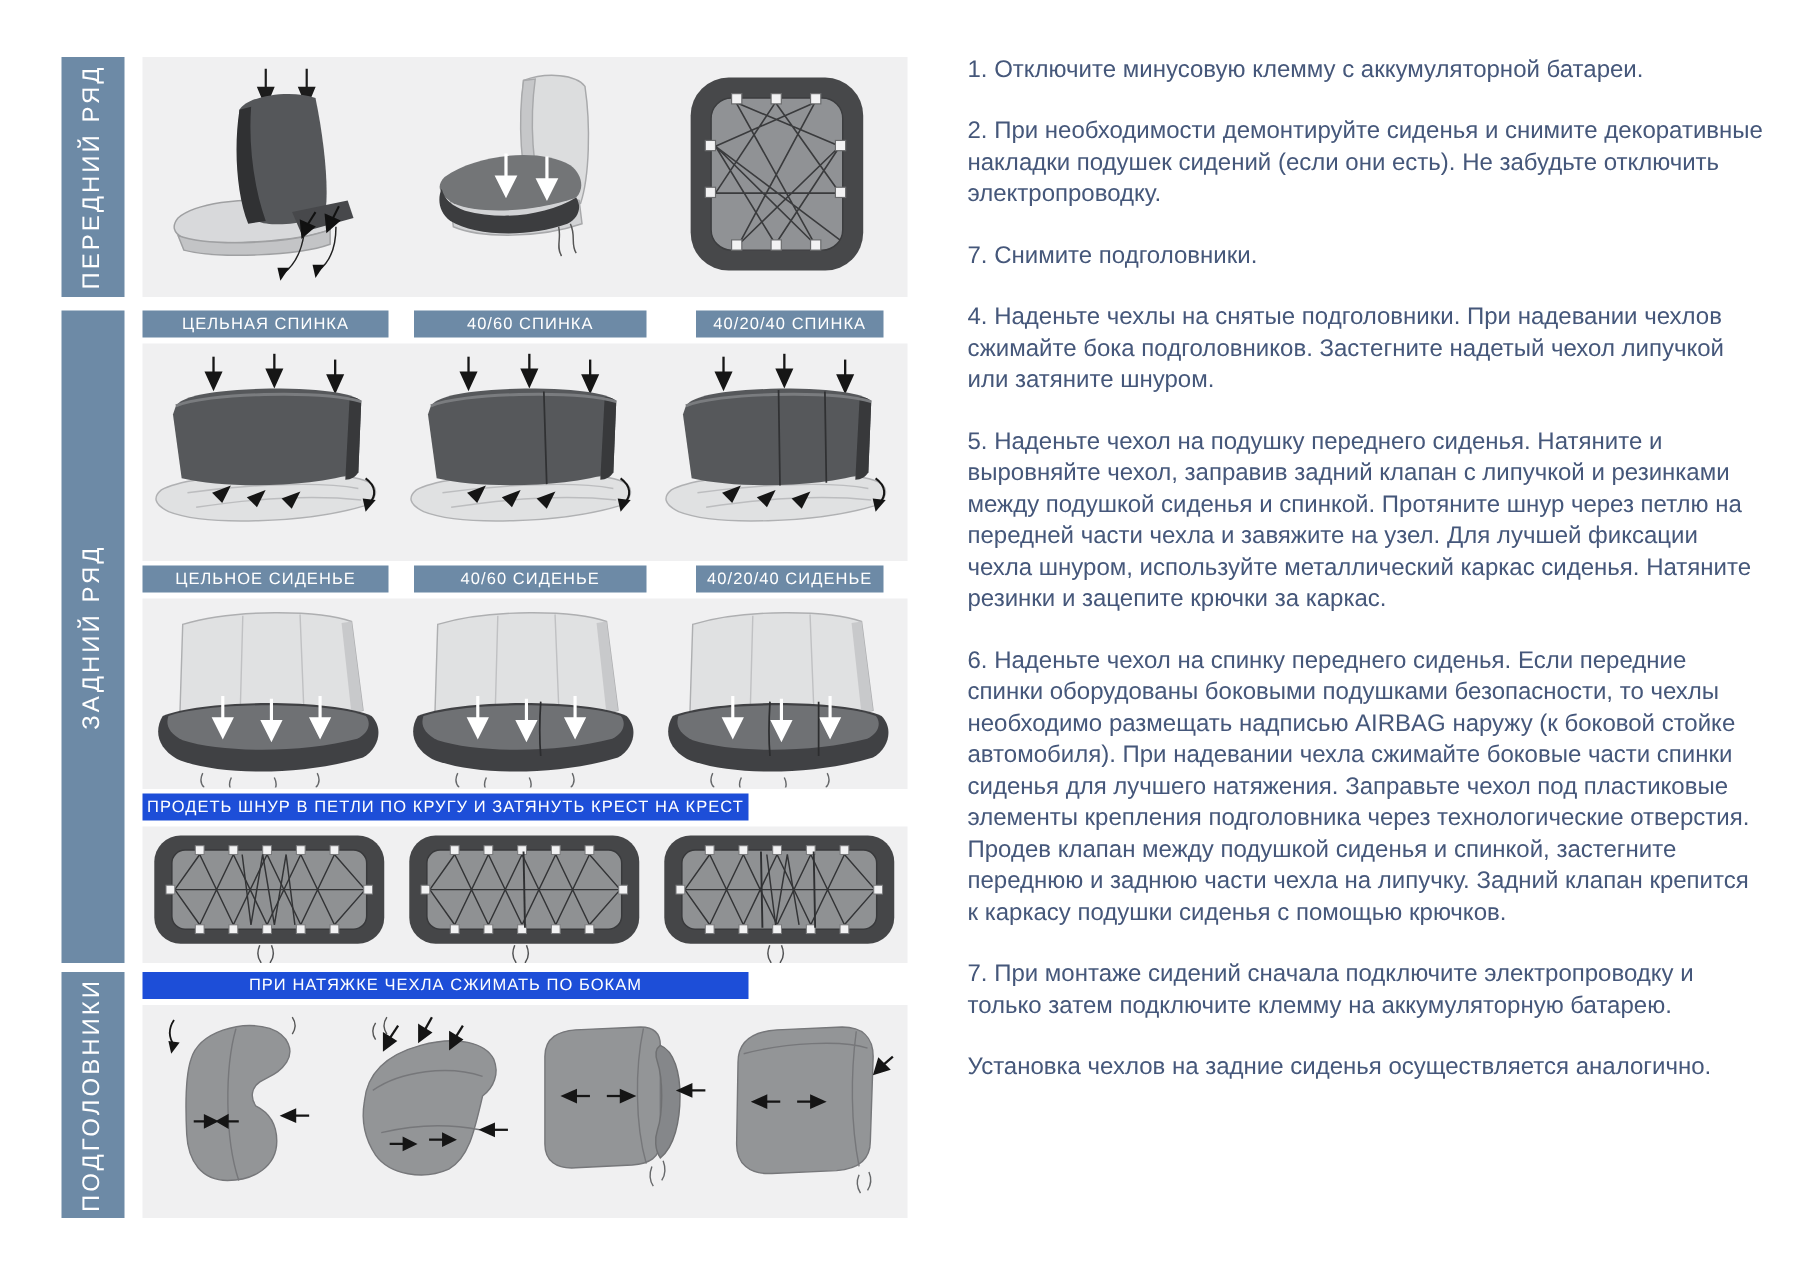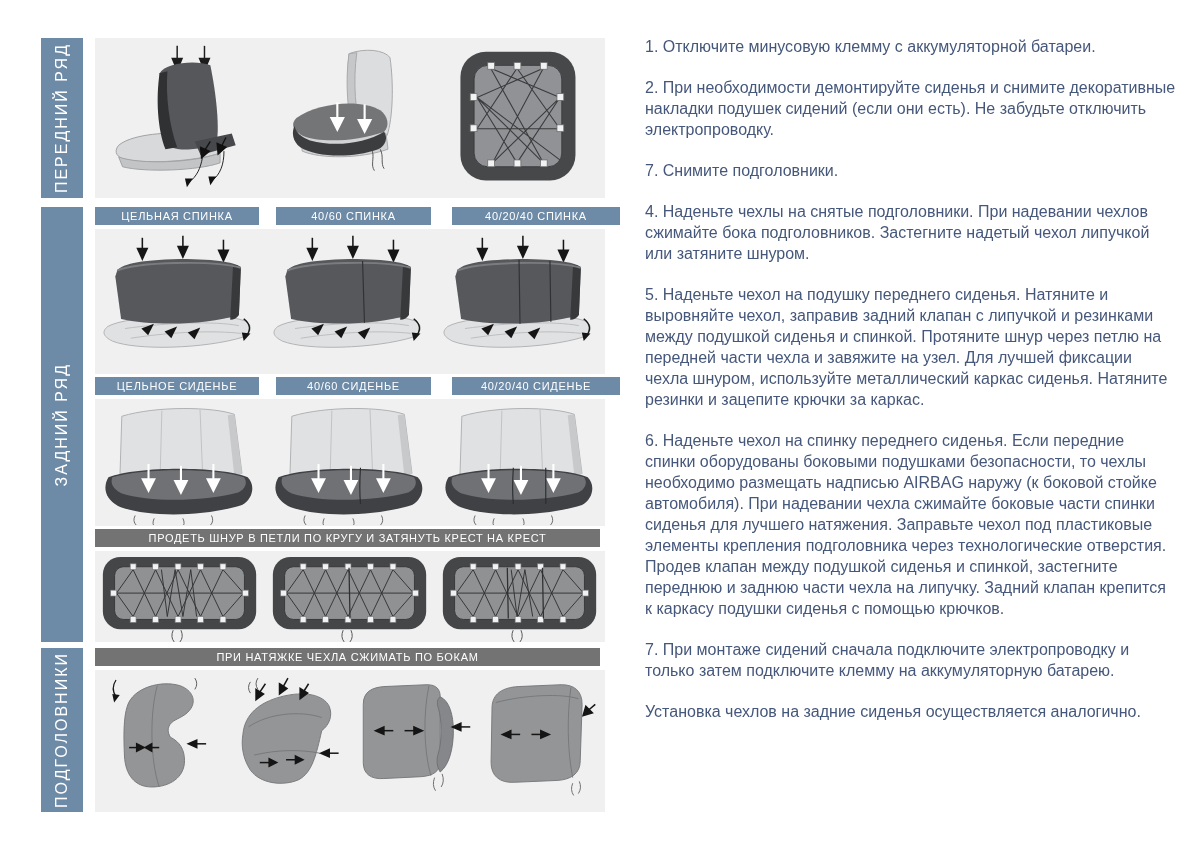--- a/index.html
+++ b/index.html
@@ -16,23 +16,23 @@
   .panel{position:absolute;left:95px;width:510px;background:#f0f0f1;display:flex;align-items:center;justify-content:space-around}
   .panel-front{top:38px;height:160px;padding:0 6px}
   .panel-backs{top:229px;height:145px}
   .panel-seats{top:399px;height:127px}
   .panel-laces{top:551px;height:91px}
   .panel-heads{top:670px;height:142px;padding:0 4px}
 
   .minibar{position:absolute;height:18px;background:#6d8aa6;color:#fff;font-size:11px;letter-spacing:.7px;display:flex;align-items:center;justify-content:center;white-space:nowrap}
   .mb-a{left:95px;width:164px}
   .mb-b{left:276px;width:155px}
-  .mb-c{left:452px;width:168px}
+  .mb-c{left:464px;width:125px}
   .row1{top:207px}.row2{top:377px}
-  .banner{position:absolute;left:95px;width:505px;height:18px;background:#737373;color:#fff;font-size:11px;letter-spacing:.7px;display:flex;align-items:center;justify-content:center;white-space:nowrap}
+  .banner{position:absolute;left:95px;width:404px;height:18px;background:#1d4ed8;color:#fff;font-size:11px;letter-spacing:.7px;display:flex;align-items:center;justify-content:center;white-space:nowrap}
   .banner-lace{top:529px}
   .banner-head{top:648px}
 
   .textcol{position:absolute;left:645px;top:36px;width:532px;color:#45577a;font-size:16px;line-height:21px}
   .textcol p{margin-bottom:20px}
 
   svg{display:block}
 </style>
 </head>
 <body>

